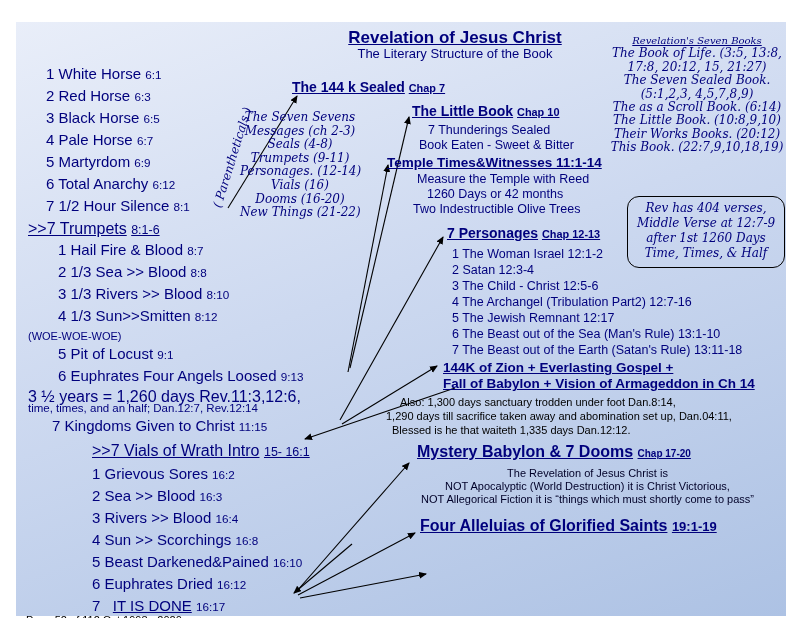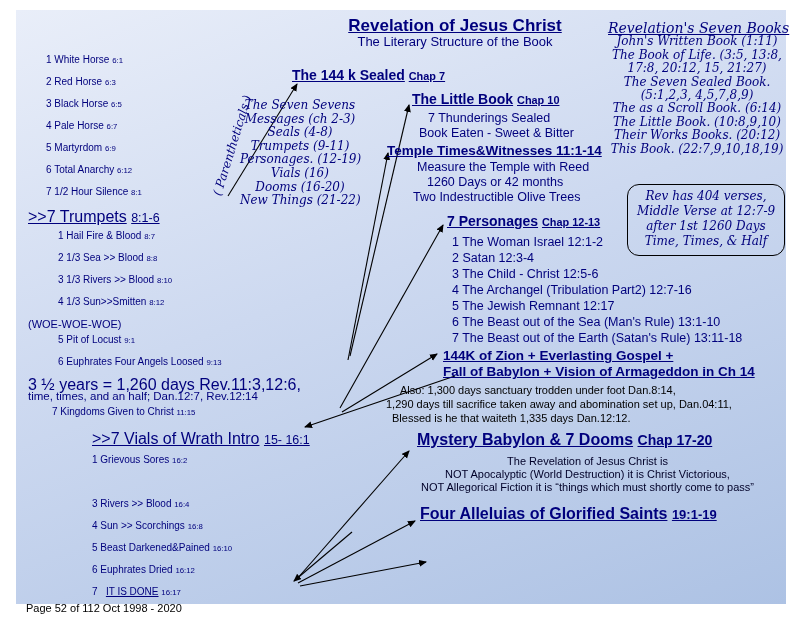--- a/index.html
+++ b/index.html
@@ -1,22 +1,22 @@
 <!DOCTYPE html>
 <html><head>
 <meta charset="utf-8">
 <style>
   *{margin:0;padding:0;box-sizing:border-box}
   html,body{width:800px;height:618px;background:#fff;font-family:"Liberation Sans",sans-serif;overflow:hidden}
-  .slide{position:absolute;left:0;top:4px;width:800px;height:512px}
+  .slide{position:absolute;left:0;top:16px;width:800px;height:512px}
   .panel{position:absolute;left:16px;top:6px;width:770px;height:594px;
          background:linear-gradient(160deg,#e9eef9 0%,#cdd9f0 45%,#adc2e4 100%)}
   .arrows{position:absolute;left:0;top:0;pointer-events:none}
   .t{position:absolute;white-space:nowrap;color:#00007d;line-height:1.12}
-  .row{font-size:10px}
+  .row{font-size:15px}
   .h{font-size:16px}
   .h2{font-size:14px}
   .big{font-size:16px}
   .mid{font-size:12.5px}
   .u{text-decoration:underline}
   .b{font-weight:bold}
   .i{}
   .ref{font-size:0.78em}
   .small{font-size:11px}
   .black{color:#000}
@@ -76,35 +76,36 @@
   <div class="t row" style="left:58px;top:330px"><span>5 Pit of Locust</span> <span class="ref">9:1</span></div>
   <div class="t row" style="left:58px;top:352px"><span>6 Euphrates Four Angels Loosed</span> <span class="ref">9:13</span></div>
   <div class="t small" style="left:28px;top:372px;font-size:16px">3 ½ years = 1,260 days Rev.11:3,12:6,</div>
   <div class="t small" style="left:28px;top:386px;font-size:11.5px">time, times, and an half; Dan.12:7, Rev.12:14</div>
   <div class="t row" style="left:52px;top:402px"><span>7 Kingdoms Given to Christ</span> <span class="ref">11:15</span></div>
 
   <div class="t h" style="left:92px;top:426px">
     <span class="u">&gt;&gt;7 Vials of Wrath Intro</span>&nbsp;<span class="ref u i">15- 16:1</span>
   </div>
   <div class="t row" style="left:92px;top:450px"><span>1 Grievous Sores</span> <span class="ref">16:2</span></div>
+  <div class="t row" style="left:92px;top:472px"><span>2 Sea &gt;&gt; Blood</span> <span class="ref">16:3</span></div>
   <div class="t row" style="left:92px;top:494px"><span>3 Rivers &gt;&gt; Blood</span> <span class="ref">16:4</span></div>
   <div class="t row" style="left:92px;top:516px"><span>4 Sun &gt;&gt; Scorchings</span> <span class="ref">16:8</span></div>
   <div class="t row" style="left:92px;top:538px"><span>5 Beast Darkened&amp;Pained</span> <span class="ref">16:10</span></div>
   <div class="t row" style="left:92px;top:560px"><span>6 Euphrates Dried</span> <span class="ref">16:12</span></div>
   <div class="t row" style="left:92px;top:582px">
     <span>7</span>&nbsp;&nbsp;&nbsp;<span class="u">IT IS DONE</span> <span class="ref">16:17</span>
   </div>
 
   <div class="t serif rot" style="left:177px;top:135px;width:112px;text-align:center">( Parentheticals )</div>
   <div class="t serif ctr" style="left:240px;top:95px;width:120px;line-height:13.6px">
     <div>The Seven Sevens</div>
     <div>Messages (ch 2-3)</div>
     <div>Seals (4-8)</div>
     <div>Trumpets (9-11)</div>
-    <div>Personages. (12-19)</div>
+    <div>Personages. (12-14)</div>
     <div>Vials (16)</div>
     <div>Dooms (16-20)</div>
     <div>New Things (21-22)</div>
   </div>
 
   <div class="t b h2" style="left:292px;top:64px">
     <span class="u">The 144 k Sealed</span>&nbsp;<span class="ref u">Chap 7</span>
   </div>
 
   <div class="t b h2" style="left:412px;top:88px">
@@ -130,36 +131,35 @@
   <div class="t mid" style="left:452px;top:327px">7 The Beast out of the Earth (Satan's Rule) 13:11-18</div>
 
   <div class="t b u" style="left:443px;top:344px;font-size:13.5px">144K of Zion + Everlasting Gospel +</div>
   <div class="t b u" style="left:443px;top:360px;font-size:13.5px">Fall of Babylon + Vision of Armageddon in Ch 14</div>
 
   <div class="t small black" style="left:400px;top:380px">Also: 1,300 days sanctuary trodden under foot Dan.8:14,</div>
   <div class="t small black" style="left:386px;top:394px">1,290 days till sacrifice taken away and abomination set up, Dan.04:11,</div>
   <div class="t small black" style="left:392px;top:408px">Blessed is he that waiteth 1,335 days Dan.12:12.</div>
 
   <div class="t b big" style="left:417px;top:427px">
-    <span class="u">Mystery Babylon &amp; 7 Dooms</span>&nbsp;<span class="u" style="font-size:14px">Chap 17-20</span>
+    <span class="u">Mystery Babylon &amp; 7 Dooms</span>&nbsp;<span class="u" style="font-size:10px">Chap 17-20</span>
   </div>
   <div class="t small ctr" style="left:390px;top:464px;width:395px;color:#000028">NOT Apocalyptic (World Destruction) it is Christ Victorious,</div>
   <div class="t small ctr" style="left:390px;top:451px;width:395px;color:#000028">The Revelation of Jesus Christ is</div>
   <div class="t small ctr" style="left:390px;top:477px;width:395px;color:#000028">NOT Allegorical Fiction it is “things which must shortly come to pass”</div>
 
   <div class="t b big" style="left:420px;top:501px">
     <span class="u">Four Alleluias of Glorified Saints</span> <span class="u" style="font-size:13px">19:1-19</span>
   </div>
 
 
   <div class="t small black" style="left:26px;top:598px">Page 52 of 112 Oct 1998 - 2020</div>
 
   <div class="t serif ctr" style="left:608px;top:18px;width:178px;line-height:13.4px">
-    <div class="u" style="font-size:14px">Revelation's Seven Books</div>
-    <div>John's Written Book  (1:11)</div>
+    <div class="u" style="font-size:10px">Revelation's Seven Books</div>
     <div>The Book of Life. (3:5, 13:8,</div>
     <div>17:8, 20:12, 15, 21:27)</div>
     <div>The Seven Sealed Book.</div>
     <div>(5:1,2,3, 4,5,7,8,9)</div>
     <div>The as a Scroll Book. (6:14)</div>
     <div>The Little Book. (10:8,9,10)</div>
     <div>Their Works Books. (20:12)</div>
     <div>This Book. (22:7,9,10,18,19)</div>
   </div>
 

